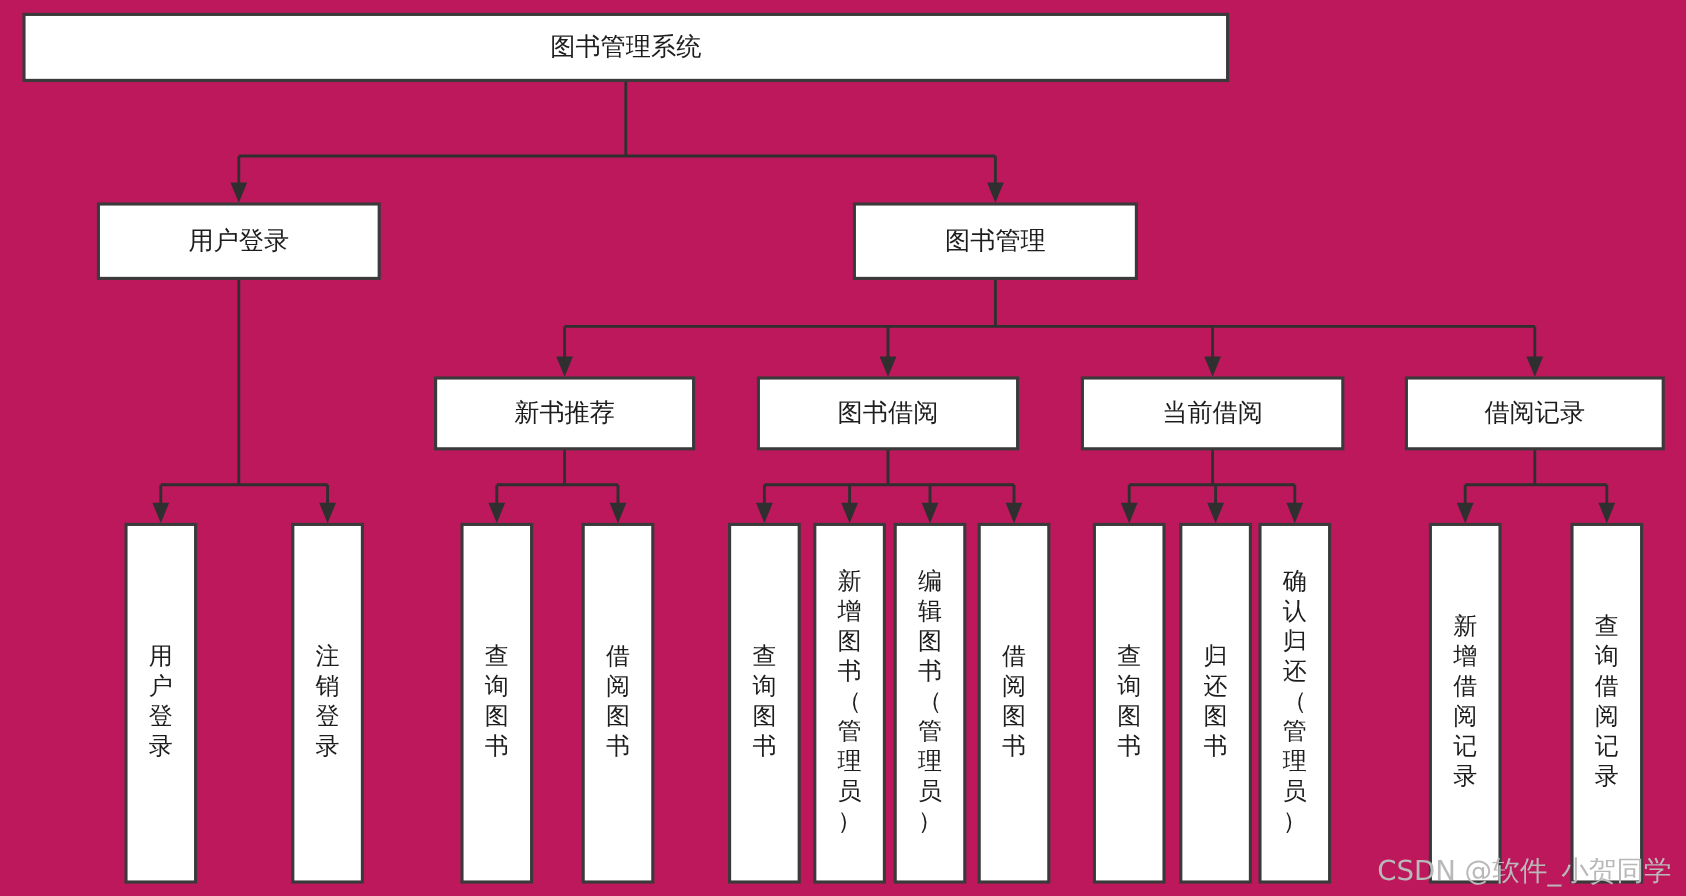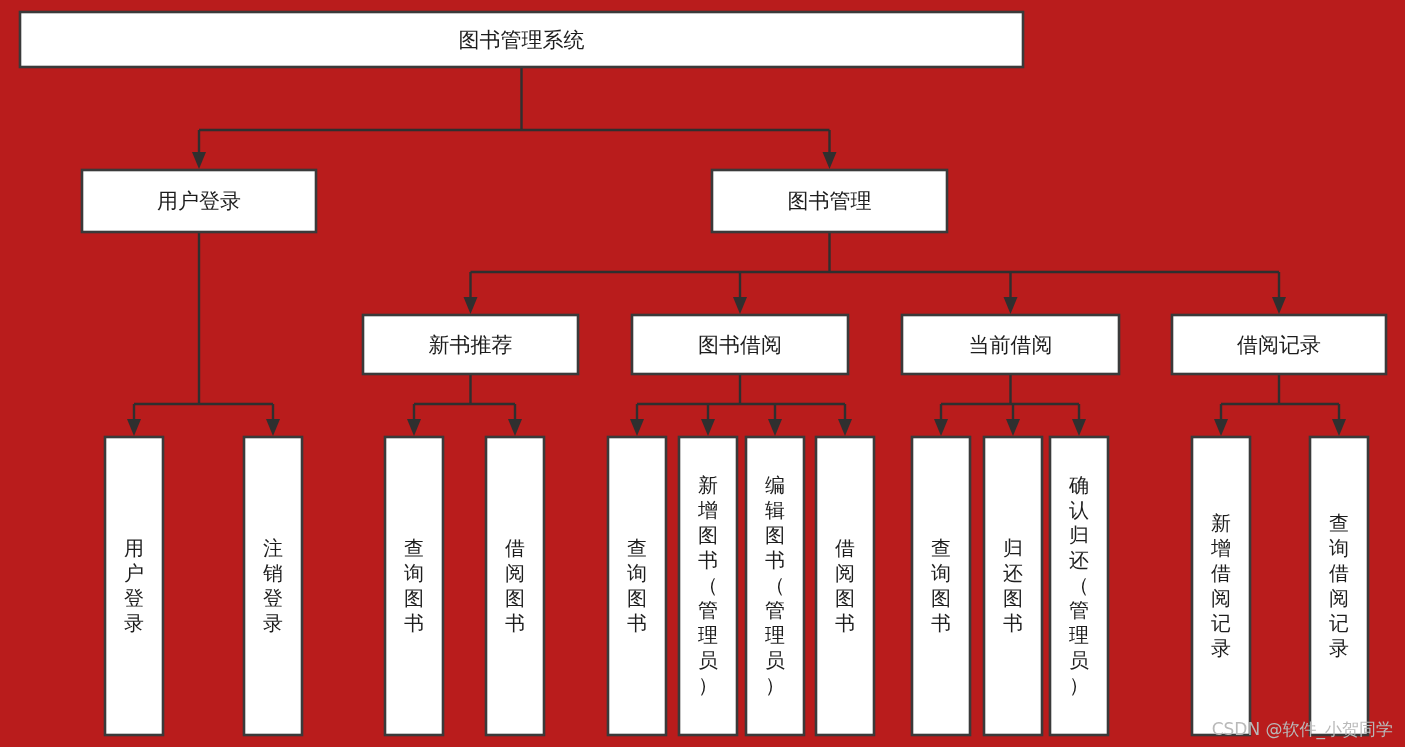--- a/index.html
+++ b/index.html
@@ -12,21 +12,21 @@
     width: 1405px;
     height: 747px;
     font-family: "DejaVu Sans", "Liberation Sans", sans-serif;
     overflow: hidden;
     position: relative;
   }
   #diagram-root {
     position: relative;
     width: 1405px;
     height: 747px;
-    background: #b91c1c;
+    background: #be185d;
   }
   svg.diagram-canvas {
     position: absolute;
     left: 0;
     top: 0;
     width: 1405px;
     height: 747px;
     display: block;
   }
   .node-box {
@@ -53,21 +53,21 @@
   }
   .node-label.vertical {
     font-size: 20px;
     letter-spacing: 0px;
   }
   .watermark {
     position: absolute;
     right: 12px;
     bottom: 6px;
     font-family: "DejaVu Sans", "Liberation Sans", sans-serif;
-    font-size: 17px;
+    font-size: 23px;
     color: #b9b9b9;
     white-space: nowrap;
     user-select: none;
     pointer-events: none;
   }
 </style>
 </head>
 <body>
 
 <div id="diagram-root">

